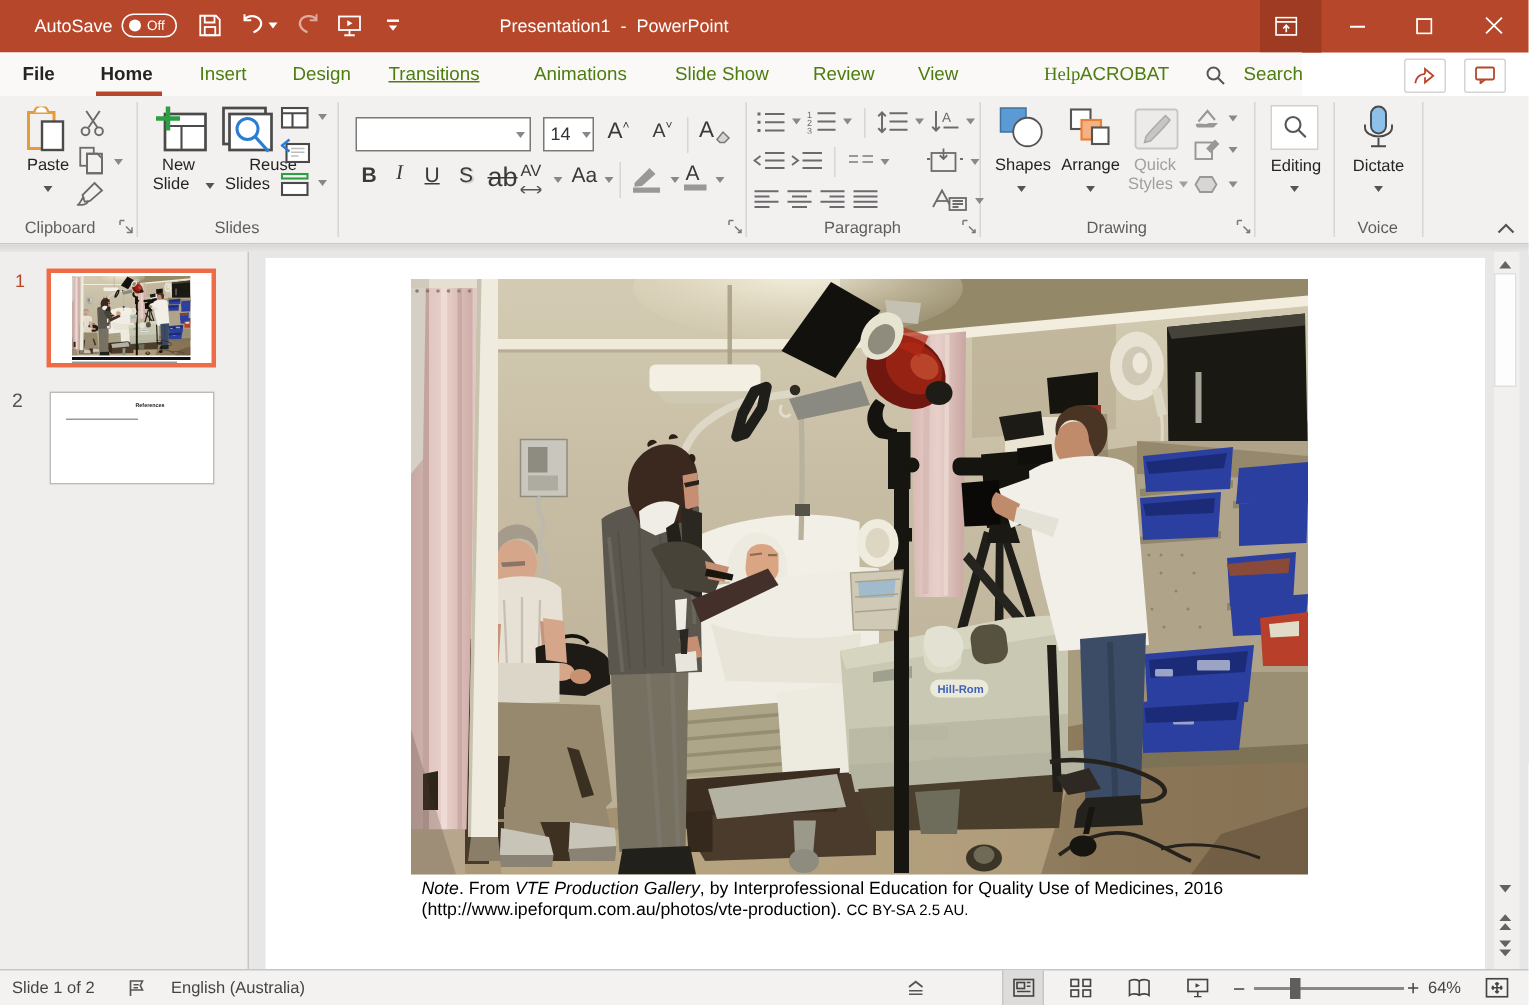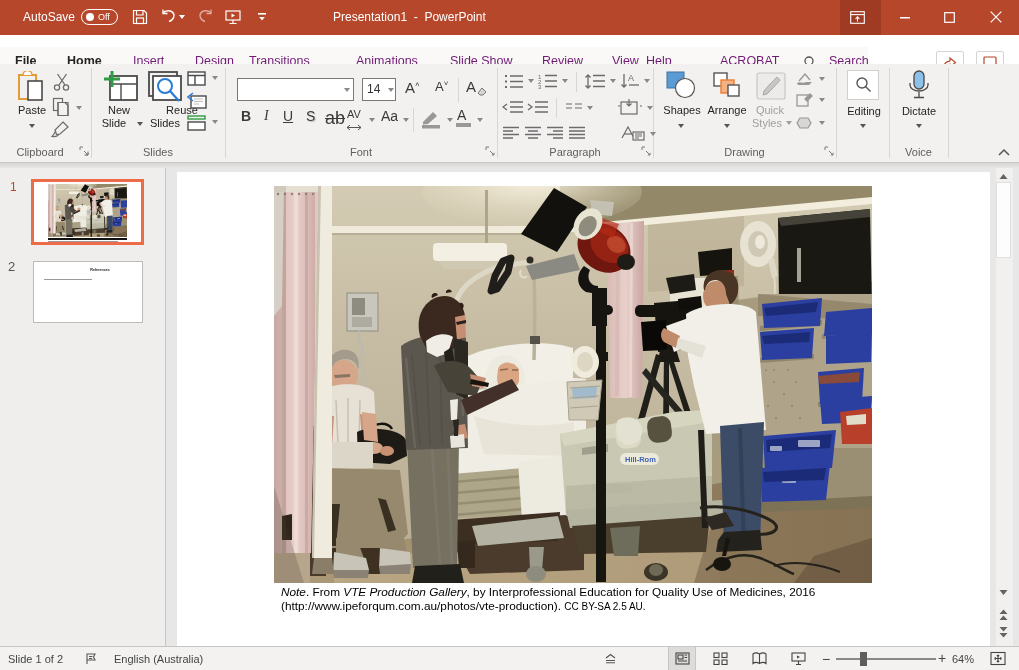--- a/index.html
+++ b/index.html
@@ -1,27 +1,27 @@
 <!DOCTYPE html>
 <html><head>
 <meta charset="utf-8">
 <style>
 * { margin:0; padding:0; box-sizing:border-box; }
 html,body { width:1019px; height:670px; overflow:hidden; font-family:"Liberation Sans",sans-serif; }
 #titlebar { position:absolute; left:0; top:0; width:1019px; height:35px; background:#B7472A; color:#fff; }
-#tabrow { position:absolute; left:0; top:35px; width:868px; height:29px; background:#FAF9F8;margin-top:12px; }
+#tabrow { position:absolute; left:0; top:35px; width:868px; height:29px; background:#FAF9F8; }
 #ribbon { position:absolute; left:0; top:64px; width:1019px; height:99px; background:#F3F1F0; border-bottom:1px solid #C9C7C5; }
 #workarea { position:absolute; left:0; top:163px; width:1019px; height:483px; background:#E7E7E7; }
 #panel { position:absolute; left:0; top:0; width:166px; height:483px; background:#EFEEED; border-right:1px solid #C6C6C6; }
 #canvas { position:absolute; left:177px; top:9px; width:813px; height:594px; background:#fff; }
 #statusbar { position:absolute; left:0; top:646px; width:1019px; height:24px; background:#F3F2F1; border-top:1px solid #C8C6C4; font-size:11px; color:#444; }
 #statusbar > span { position:absolute; }
 #vscroll { position:absolute; left:996px; top:5px; width:17px; height:478px; background:#F1F0EF; }
 .tb-txt { position:absolute; font-size:12px; color:#fff; }
-.tab { position:absolute; top:7px; font-size:12.5px; color:#701a75; }
+.tab { position:absolute; top:7px; font-size:12.5px; color:#4d7c0f; }
 .glabel { position:absolute; bottom:4px; width:100%; text-align:center; font-size:11px; color:#605E5C; }
 .gsep { position:absolute; top:4px; width:1px; height:90px; background:#D8D6D4; }
 .dlg { position:absolute; bottom:5px; width:10px; height:10px; }
 .btxt { position:absolute; font-size:11px; color:#252423; text-align:center; }
 .da { position:absolute; width:0; height:0; border-left:3.5px solid transparent; border-right:3.5px solid transparent; border-top:4px solid #555; }
 .fico { position:absolute; color:#3a3a3a; }
 .fr2 { position:absolute; top:44px; font-size:14px; color:#3a3a3a; }
 </style>
 </head>
 <body>
@@ -71,26 +71,26 @@
   <svg style="position:absolute;left:990px;top:11px;" width="12" height="12" viewBox="0 0 12 12" stroke="#fff" stroke-width="1.2">
       <path d="M0.7 0.7 L11.3 11.3 M11.3 0.7 L0.7 11.3"></path>
     </svg>
 </div>
 <div id="tabrow">
   <span class="tab" style="left:15px;font-weight:bold;color:#252423;">File</span>
   <span class="tab" style="left:67px;font-weight:bold;color:#252423;">Home</span>
   <span style="position:absolute;left:64px;top:26px;width:44px;height:3px;background:#B7472A;"></span>
   <span class="tab" style="left:133px;">Insert</span>
   <span class="tab" style="left:195px;">Design</span>
-  <span class="tab" style="left:249px;">Transitions</span>
+  <span class="tab" style="left:259px;text-decoration:underline;">Transitions</span>
   <span class="tab" style="left:356px;">Animations</span>
   <span class="tab" style="left:450px;">Slide Show</span>
   <span class="tab" style="left:542px;">Review</span>
   <span class="tab" style="left:612px;">View</span>
-  <span class="tab" style="left:646px;">Help</span>
+  <span class="tab" style="left:696px;font-family:Liberation Serif, serif;">Help</span>
   <span class="tab" style="left:720px;">ACROBAT</span>
   <svg style="position:absolute;left:803px;top:8px;" width="14" height="14" viewBox="0 0 14 14" fill="none" stroke="#555" stroke-width="1.3">
       <circle cx="6" cy="6" r="4"></circle>
       <path d="M9 9 L13 13"></path>
     </svg>
   <span class="tab" style="left:829px;">Search</span>
   <span style="position:absolute;left:936px;top:4px;width:28px;height:23px;border:1px solid #D6D4D2;border-radius:2px;background:#fff;"></span>
   <svg style="position:absolute;left:942px;top:9px;" width="15" height="13" viewBox="0 0 15 13" fill="none" stroke="#B7472A" stroke-width="1.2">
     <path d="M1.5 11.5 C2 8 4 5.5 8 5.2 M8 5.2 V2 L13.5 6.5 L8 11 V7.5"></path>
   </svg>
@@ -191,21 +191,20 @@
   <span class="da" style="left:403px;top:54px;border-top-color:#8a8886;"></span>
   <span style="position:absolute;left:413px;top:44px;width:1px;height:24px;background:#D8D6D4;"></span>
   <svg style="position:absolute;left:420px;top:45px;" width="24" height="20" viewBox="0 0 24 20">
     <path d="M3 13 L13 3 L17 7 L8 15 L3 15.5 Z" fill="#9a9896"></path>
       <rect x="2" y="16" width="18" height="3.5" fill="#9a9896"></rect>
   </svg>
   <span class="da" style="left:447px;top:54px;border-top-color:#8a8886;"></span>
   <span style="position:absolute;left:457px;top:43px;font-size:14px;color:#3a3a3a;">A</span>
   <span style="position:absolute;left:456px;top:59px;width:15px;height:4px;background:#9a9896;"></span>
   <span class="da" style="left:477px;top:54px;border-top-color:#8a8886;"></span>
-  <span class="glabel" style="left:225px;width:272px;">Font</span>
   <svg class="dlg" style="position:absolute;left:485px;bottom:6px;" width="10" height="10" viewBox="0 0 10 10" stroke="#7a7876" fill="none" stroke-width="1">
       <path d="M1 1 H4 M1 1 V4 M5 5 L9 9 M6.8 9 H9 V6.8"></path>
     </svg>
   
   <g></g>
   <svg style="position:absolute;left:504px;top:10px;" width="20" height="15" viewBox="0 0 20 15">
       <g fill="none" stroke="#6b6b6b" stroke-width="1.3">
         <path d="M6 2 H19 M6 7.5 H19 M6 13 H19"></path>
         <path d="M1 2 H3 M1 7.5 H3 M1 13 H3" stroke-width="2"></path>
       </g>

